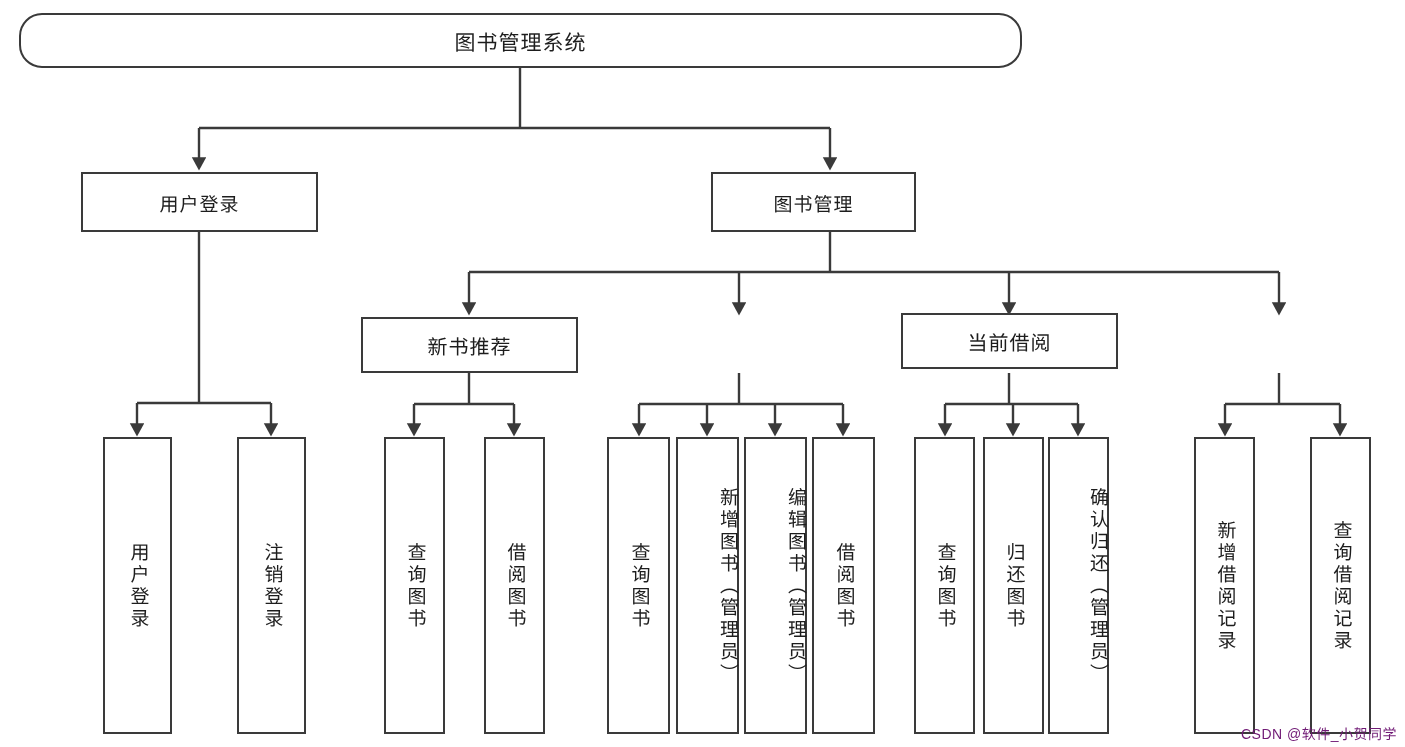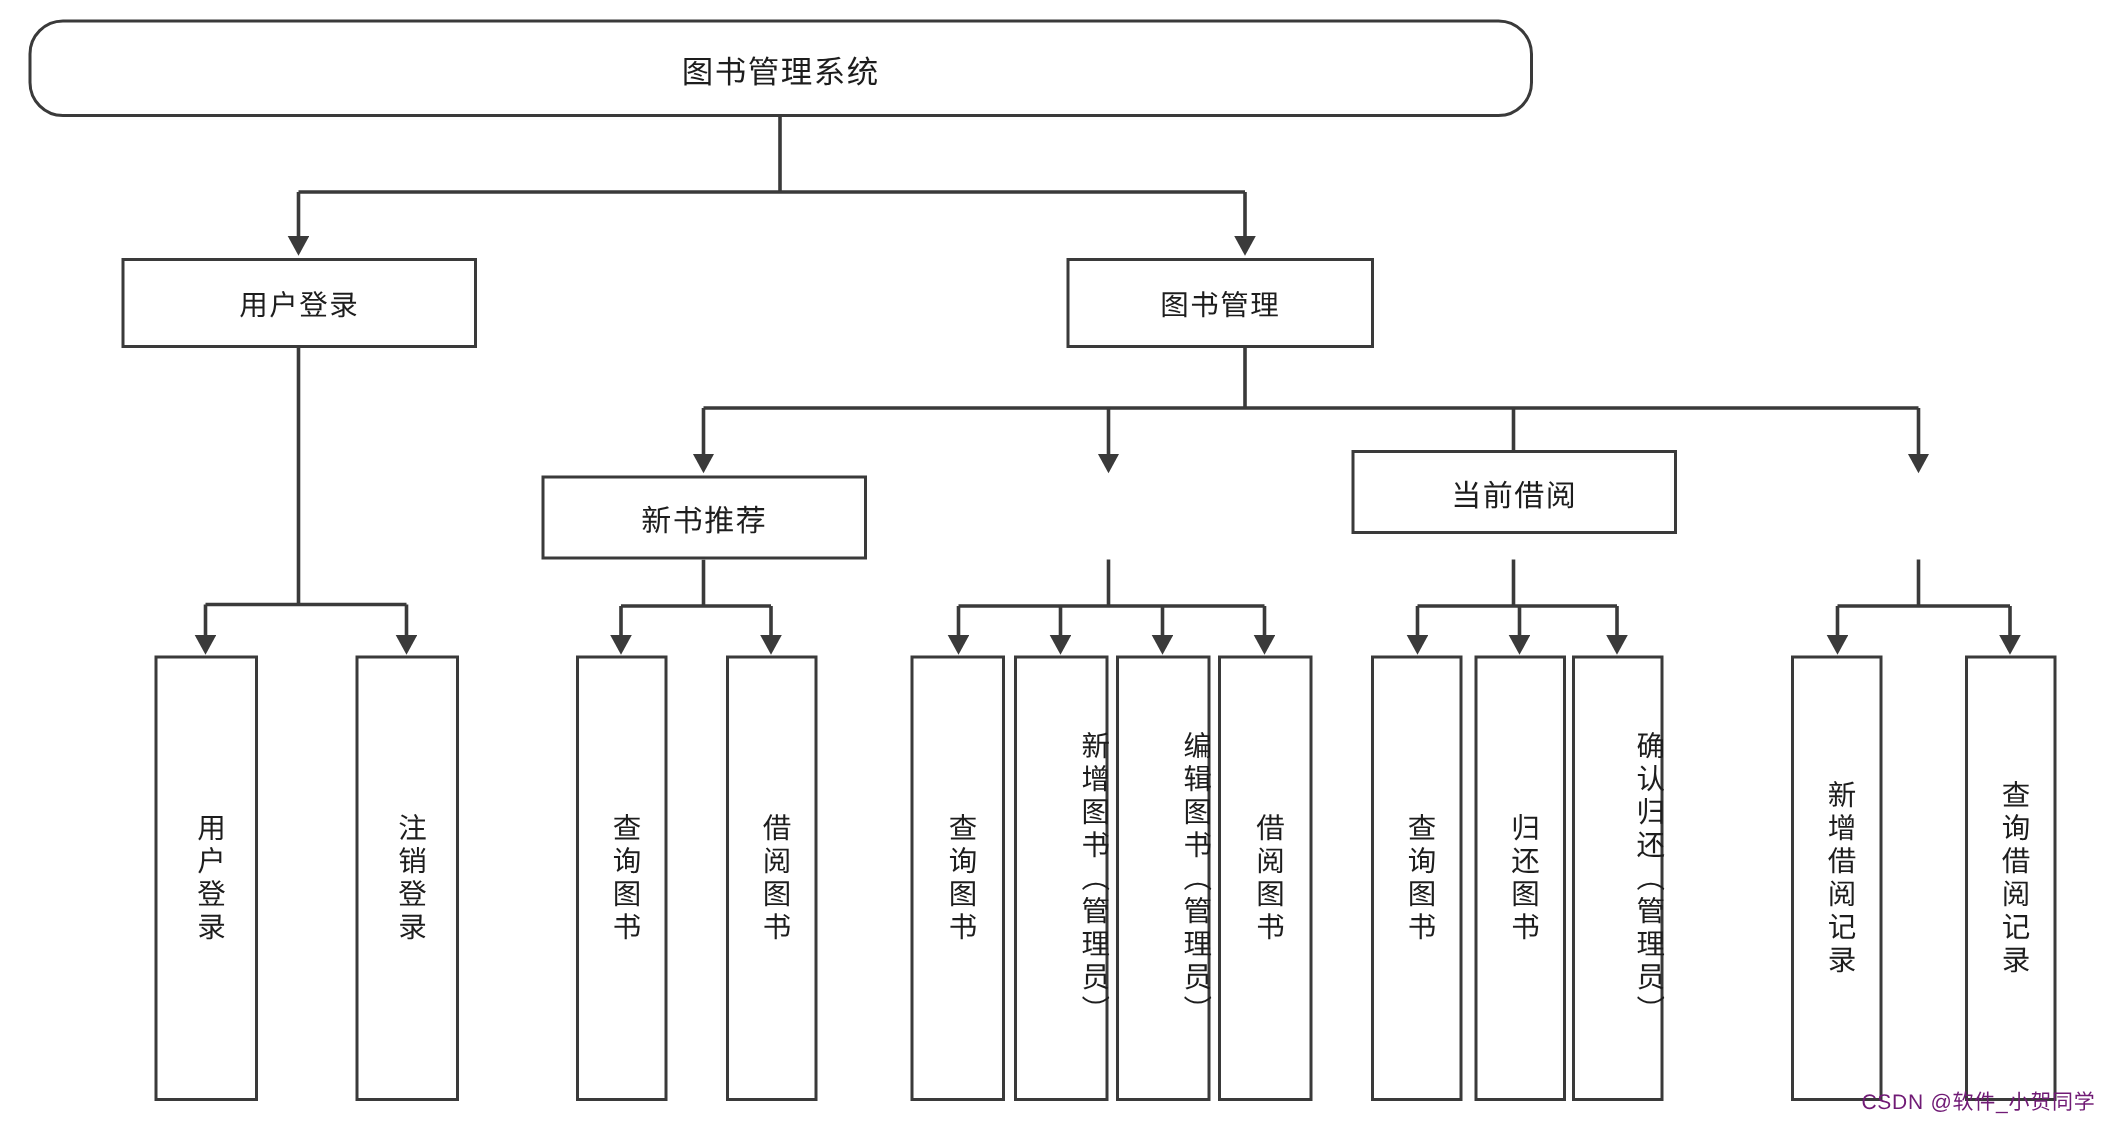--- a/index.html
+++ b/index.html
@@ -120,35 +120,35 @@
       <path d="M1013,404 L1013,426" marker-end="url(#arrow)"></path>
       <path d="M1078,404 L1078,426" marker-end="url(#arrow)"></path>
 
       <path d="M1279,373 L1279,404"></path>
       <path d="M1225,404 L1340,404"></path>
       <path d="M1225,404 L1225,426" marker-end="url(#arrow)"></path>
       <path d="M1340,404 L1340,426" marker-end="url(#arrow)"></path>
     </g>
   </svg>
 
-  <div class="node root" style="left:19px; top:13px; width:1003px; height:65px;border-radius:23px;">
+  <div class="node root" style="left:19px; top:13px; width:1003px; height:55px;border-radius:23px;">
     <span>图书管理系统</span>
   </div>
 
   <div class="node lvl2" style="left:81px; top:172px; width:237px; height:60px;">
     <span>用户登录</span>
   </div>
   <div class="node lvl2" style="left:711px; top:172px; width:205px; height:60px;">
     <span>图书管理</span>
   </div>
 
   <div class="node lvl3" style="left:361px; top:317px; width:217px; height:56px;">
     <span>新书推荐</span>
   </div>
-  <div class="node lvl3" style="left:901px; top:300px; width:217px; height:56px;">
+  <div class="node lvl3" style="left:901px; top:313px; width:217px; height:56px;">
     <span>当前借阅</span>
   </div>
 
   <div class="node leaf mid" style="left:103px; top:437px; width:69px; height:297px;">
     <span>用户登录</span>
   </div>
   <div class="node leaf mid" style="left:237px; top:437px; width:69px; height:297px;">
     <span>注销登录</span>
   </div>
 

